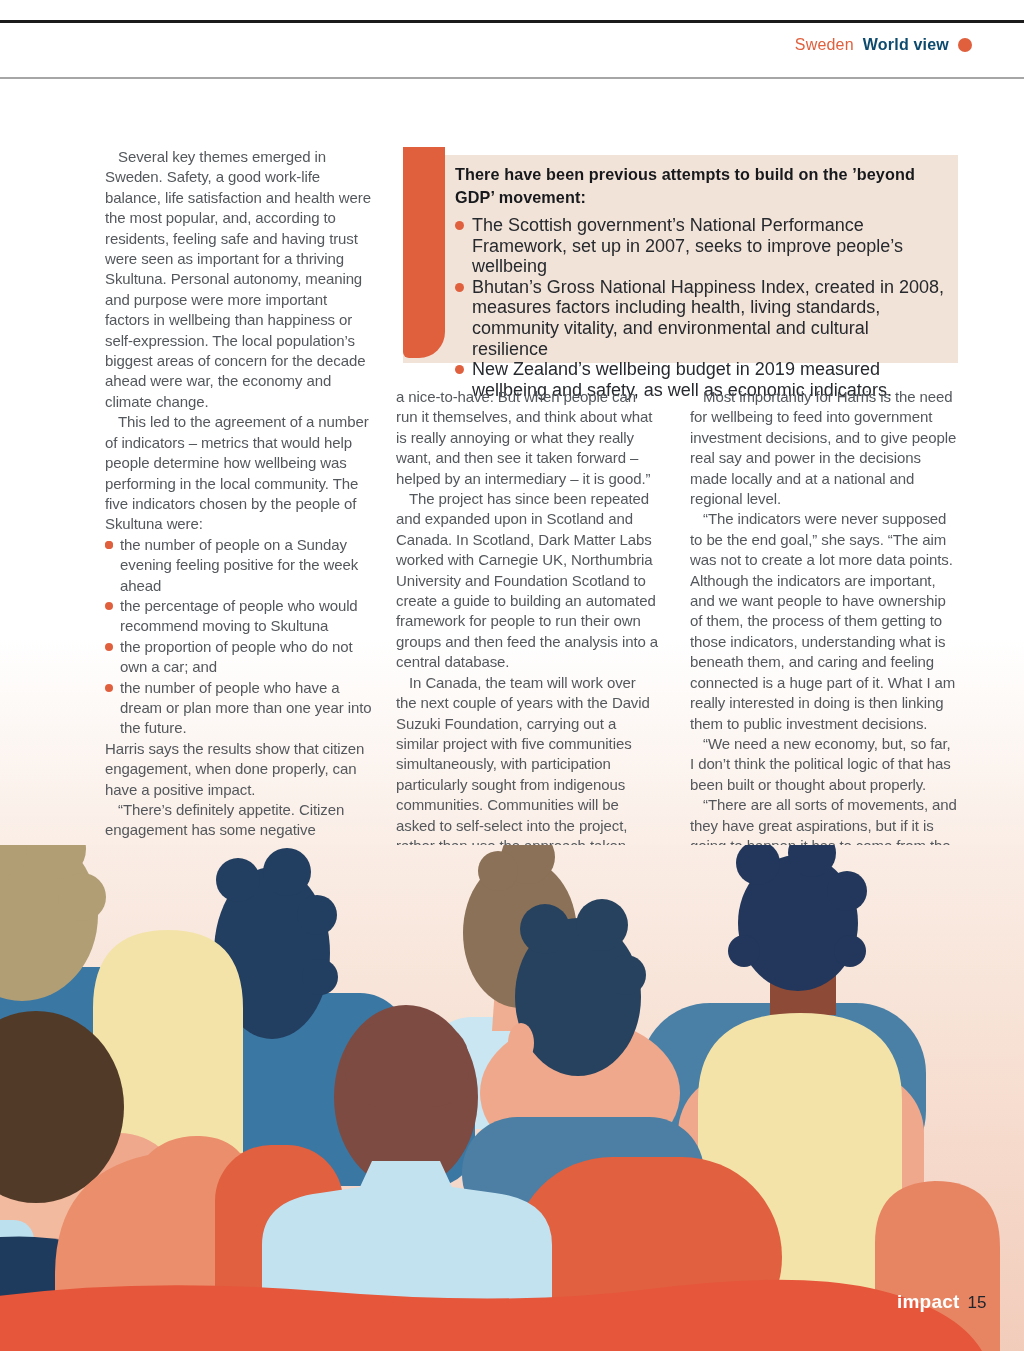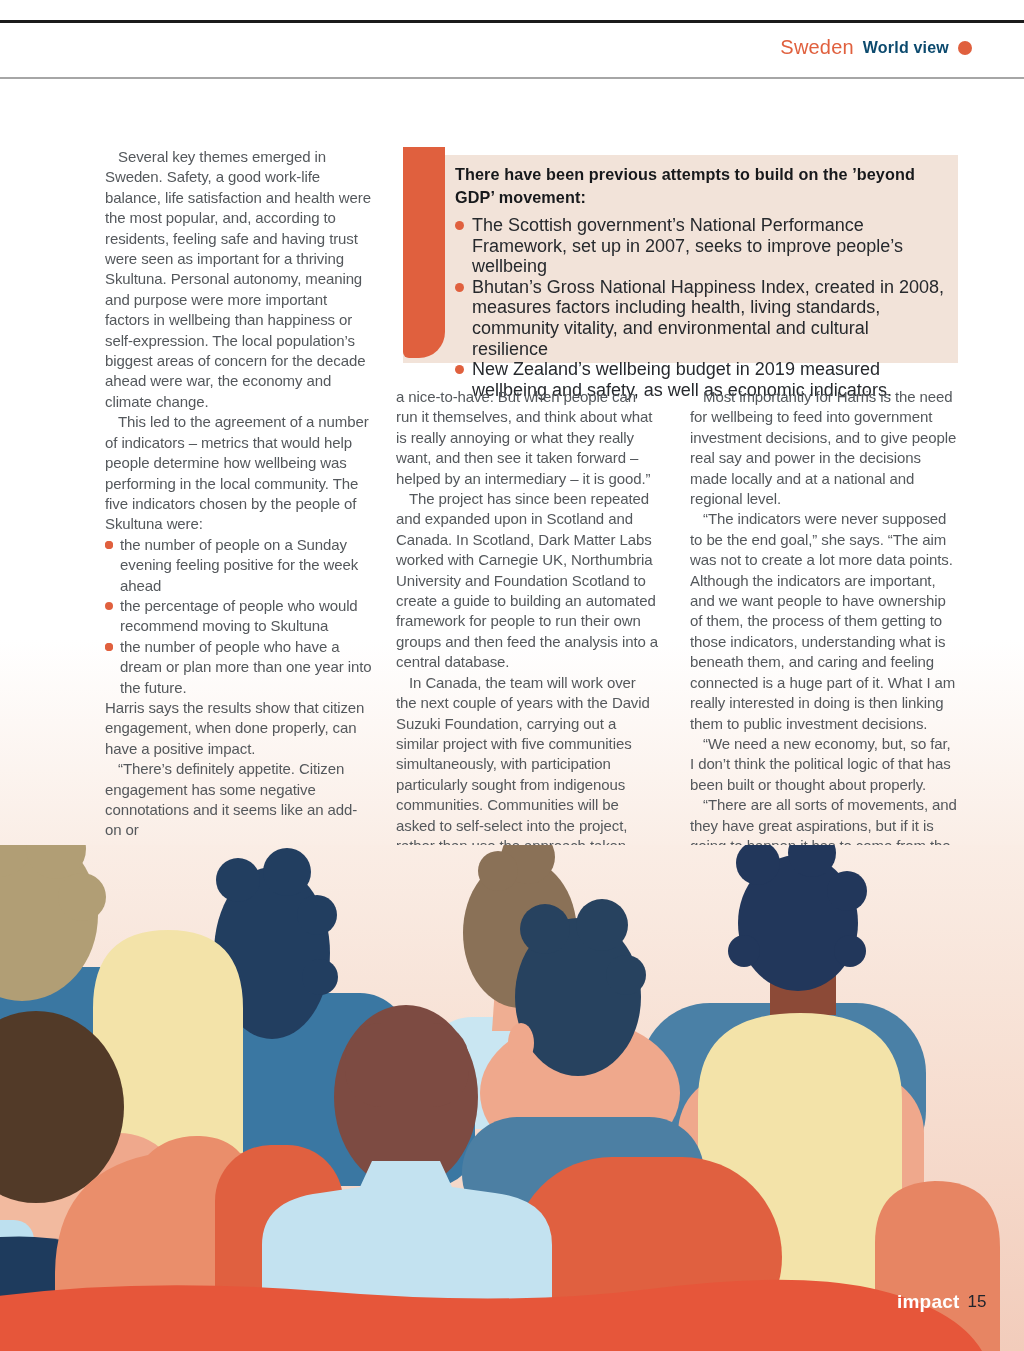--- a/index.html
+++ b/index.html
@@ -4,21 +4,21 @@
 <style>
   html,body{margin:0;padding:0;}
   .page{
     position:relative;width:1024px;height:1351px;overflow:hidden;
     background:#ffffff;font-family:"Liberation Sans", sans-serif;
   }
   
   .rule-top{position:absolute;left:0;top:20px;width:1024px;height:3px;background:#1b1b1b;}
   .rule-sub{position:absolute;left:0;top:77px;width:1024px;height:2px;background:#a6a6a6;}
   .header{position:absolute;top:36px;right:52px;display:flex;align-items:center;gap:9px;}
-  .header .section{color:#e0603e;font-size:20px;letter-spacing:.2px;}
+  .header .section{color:#e0603e;font-size:16px;letter-spacing:.2px;}
   .header .title{color:#0c4a6e;font-size:16px;font-weight:700;letter-spacing:.2px;}
   .header .dot{width:14px;height:14px;border-radius:50%;background:#e0603e;}
   
   .bg-fade{position:absolute;left:0;top:640px;width:1024px;height:212px;
     background:linear-gradient(180deg, rgba(250,237,229,0) 0%, rgba(250,237,229,.55) 55%, #faede5 100%);}
   
   .col{position:absolute;font-size:15px;line-height:20.4px;color:#54585c;letter-spacing:-0.1px;}
   .col p{margin:0;}
   .col p.ind{text-indent:13px;}
   .col ul{list-style:none;margin:0;padding:0;}
@@ -32,21 +32,21 @@
   .callout-bar{position:absolute;left:403px;top:147px;width:42px;height:211px;background:#e0603e;
     border-radius:0 0 26px 6px;}
   .callout{position:absolute;left:455px;top:163px;width:490px;color:#26292d;}
   .callout .c-title{font-size:16.2px;line-height:22.5px;font-weight:700;color:#17191c;margin:0 0 7px 0;letter-spacing:.1px;}
   .callout ul{list-style:none;margin:0;padding:0;font-size:18px;line-height:20.6px;}
   .callout li{position:relative;padding-left:17px;}
   .callout li .b-dot{position:absolute;left:0;top:6px;width:9px;height:9px;border-radius:50%;background:#e0603e;}
   
   .illus{position:absolute;left:0;top:845px;width:1024px;height:506px;}
   
-  .footer{position:absolute;left:897px;top:1291px;display:flex;align-items:center;gap:8px;}
+  .footer{position:absolute;left:897px;top:1291px;display:flex;align-items:flex-end;gap:8px;}
   .footer .mag{color:#ffffff;font-weight:700;font-size:19px;letter-spacing:.2px;}
   .footer .pg{color:#20242c;font-size:17px;}
 </style>
 </head>
 <body>
 
 <div class="page">
 
   <div class="rule-top"></div>
   <div class="header">
@@ -69,21 +69,21 @@
     </ul>
   </div>
 
   <div class="col col1">
     <p class="ind">Several key themes emerged in Sweden. Safety, a good work-life balance, life satisfaction and health were the most popular, and, according to residents, feeling safe and having trust were seen as important for a thriving Skultuna. Personal autonomy, meaning and purpose were more important factors in wellbeing than happiness or self-expression. The local population’s biggest areas of concern for the decade ahead were war, the economy and climate change.</p>
     <p class="ind">This led to the agreement of a number of indicators – metrics that would help people determine how wellbeing was performing in the local community. The five indicators chosen by the people of Skultuna were:</p>
     <ul>
       <li><span class="b-dot"></span></li>
       <li><span class="b-dot"></span><span>the number of people on a Sunday evening feeling positive for the week ahead</span></li>
       <li><span class="b-dot"></span><span>the percentage of people who would recommend moving to Skultuna</span></li>
-      <li><span class="b-dot"></span></li>
+      <li><span class="b-dot"></span><span>the proportion of people who do not own a car; and</span></li>
       <li><span class="b-dot"></span><span>the number of people who have a dream or plan more than one year into the future.</span></li>
     </ul>
     <p>Harris says the results show that citizen engagement, when done properly, can have a positive impact.</p>
     <p class="ind">“There’s definitely appetite. Citizen engagement has some negative connotations and it seems like an add-on or</p>
   </div>
 
   <div class="col col2">
     <p>a nice-to-have. But when people can run it themselves, and think about what is really annoying or what they really want, and then see it taken forward – helped by an intermediary – it is good.”</p>
     <p class="ind">The project has since been repeated and expanded upon in Scotland and Canada. In Scotland, Dark Matter Labs worked with Carnegie UK, Northumbria University and Foundation Scotland to create a guide to building an automated framework for people to run their own groups and then feed the analysis into a central database.</p>
     <p class="ind">In Canada, the team will work over the next couple of years with the David Suzuki Foundation, carrying out a similar project with five communities simultaneously, with participation particularly sought from indigenous communities. Communities will be asked to self-select into the project, rather than use the approach taken previously to work with a chosen community.</p>

